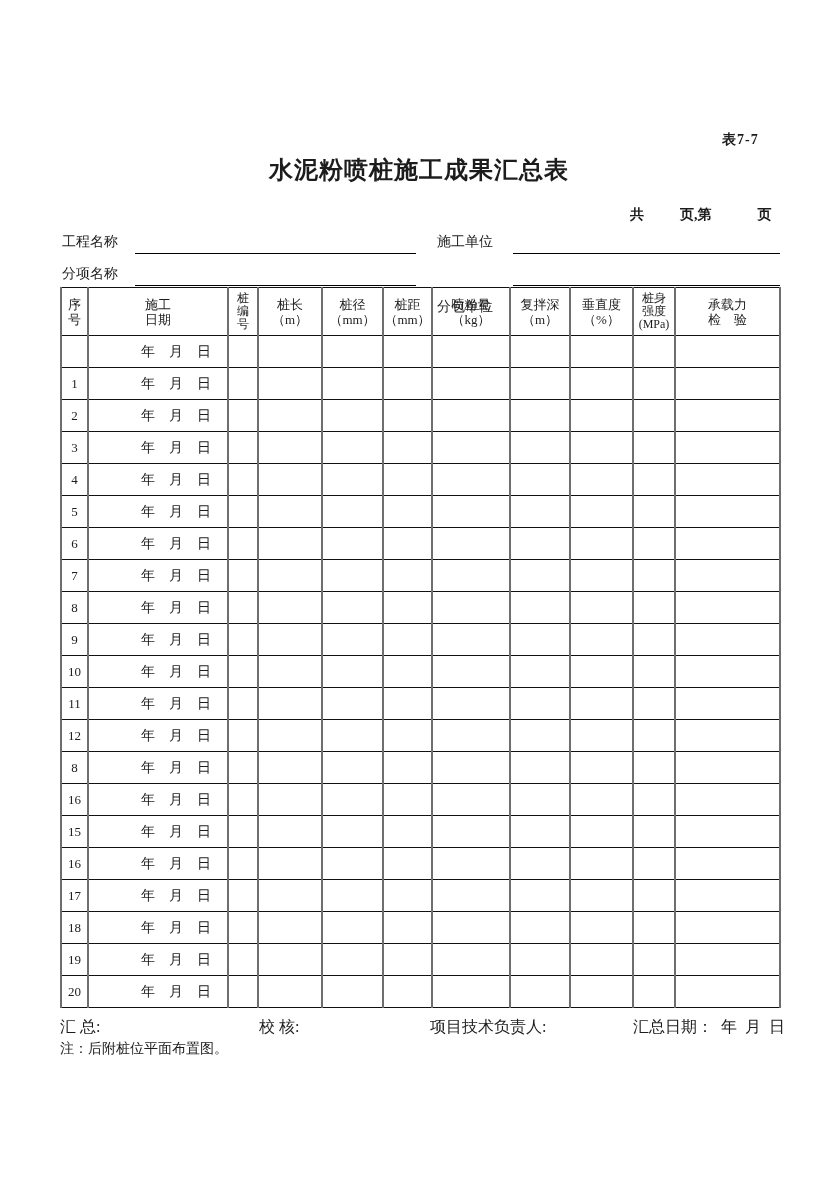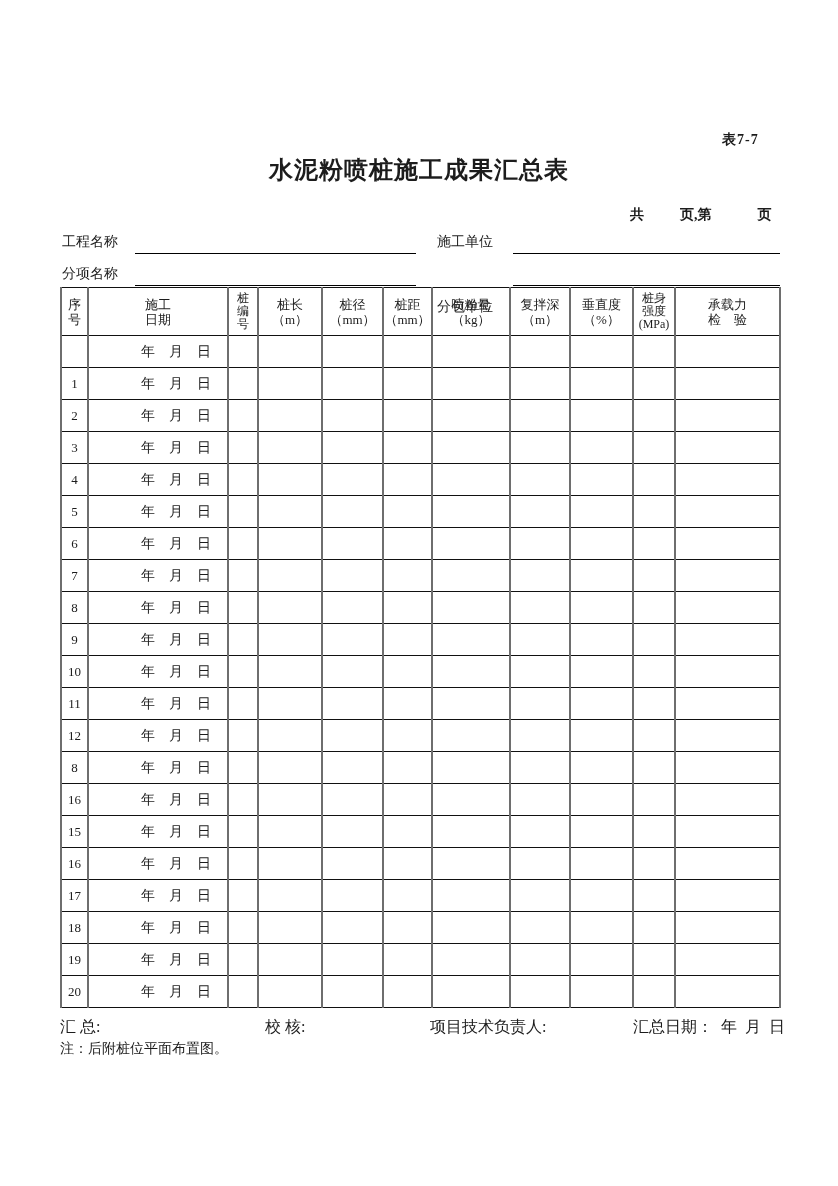--- a/index.html
+++ b/index.html
@@ -86,21 +86,21 @@
   table.main td.date { padding-left: 36px; white-space: pre; }
   .signoff {
     position: absolute;
     top: 1017px; left: 0;
     width: 100%;
     height: 20px;
     font-size: 16px;
   }
   .signoff span { position: absolute; white-space: pre; }
   .signoff .summary   { left: 60px; }
-  .signoff .check     { left: 265px; }
+  .signoff .check     { left: 259px; }
   .signoff .tech-lead { left: 430px; }
   .signoff .sum-date  { left: 633px; }
   .doc-note {
     position: absolute;
     top: 1040px; left: 60px;
     font-size: 14px;
     white-space: pre;
   }
 </style>
 </head>

